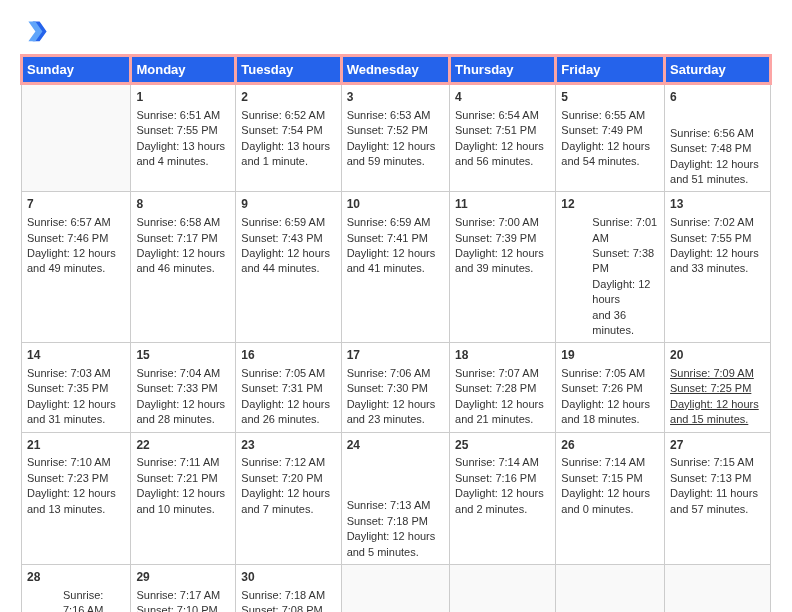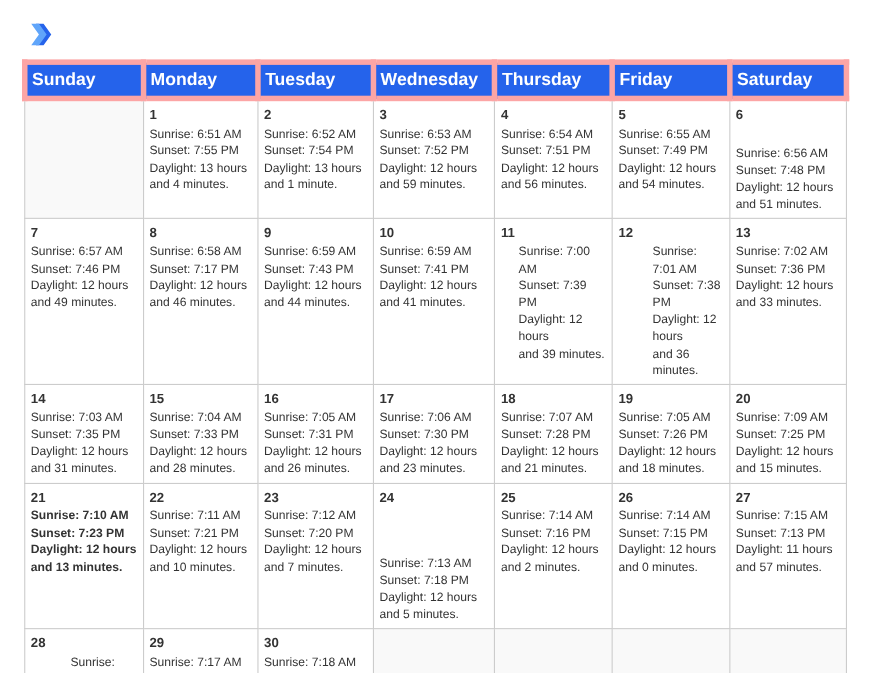--- a/index.html
+++ b/index.html
@@ -64,23 +64,23 @@
       flex: 1;
       border-collapse: collapse;
       width: 100%;
       font-size: 10.5px;
     }
     .calendar thead tr th {
       background: #2563eb;
       color: #fff;
       padding: 5px 4px;
       text-align: left;
-      font-size: 16px;
-      font-weight: bold;
-      border: 5px solid #fca5a5;
+      font-size: 13px;
+      font-weight: bold;
+      border: 3px solid #fca5a5;
     }
     .calendar tbody tr td {
       border: 1px solid #ccc;
       vertical-align: top;
       padding: 4px 5px;
       width: 113px;
       height: 82px;
       color: #333;
       font-size: 10px;
       line-height: 1.4;
@@ -203,36 +203,36 @@
           </td>
           <td>
             <span class="day-number">10</span>
             <div class="day-info" style="white-space: pre-line;">Sunrise: 6:59 AM
 Sunset: 7:41 PM
 Daylight: 12 hours
 and 41 minutes.</div>
           </td>
           <td>
             <span class="day-number">11</span>
-            <div class="day-info" style="white-space: pre-line; margin-left: 16px;">Sunrise: 7:00 AM
+            <div class="day-info" style="white-space: pre-line;">Sunrise: 7:00 AM
 Sunset: 7:39 PM
 Daylight: 12 hours
 and 39 minutes.</div>
           </td>
           <td>
             <span class="day-number">12</span>
             <div class="day-info" style="white-space: pre-line; margin-left: 31px;">Sunrise: 7:01 AM
 Sunset: 7:38 PM
 Daylight: 12 hours
 and 36 minutes.</div>
           </td>
           <td>
             <span class="day-number">13</span>
             <div class="day-info" style="white-space: pre-line;">Sunrise: 7:02 AM
-Sunset: 7:36 PM
+Sunset: 7:55 PM
 Daylight: 12 hours
 and 33 minutes.</div>
           </td>
         </tr>
         <tr>
           <td>
             <span class="day-number">14</span>
             <div class="day-info" style="white-space: pre-line;">Sunrise: 7:03 AM
 Sunset: 7:35 PM
 Daylight: 12 hours
@@ -268,30 +268,30 @@
           </td>
           <td>
             <span class="day-number">19</span>
             <div class="day-info" style="white-space: pre-line;">Sunrise: 7:05 AM
 Sunset: 7:26 PM
 Daylight: 12 hours
 and 18 minutes.</div>
           </td>
           <td>
             <span class="day-number">20</span>
-            <div class="day-info" style="white-space: pre-line;">Sunrise: 7:09 AM
+            <div class="day-info" style="white-space: pre-line; text-decoration: underline;">Sunrise: 7:09 AM
 Sunset: 7:25 PM
 Daylight: 12 hours
 and 15 minutes.</div>
           </td>
         </tr>
         <tr>
           <td>
             <span class="day-number">21</span>
-            <div class="day-info" style="white-space: pre-line; font-weight: bold;">Sunrise: 7:10 AM
+            <div class="day-info" style="white-space: pre-line;">Sunrise: 7:10 AM
 Sunset: 7:23 PM
 Daylight: 12 hours
 and 13 minutes.</div>
           </td>
           <td>
             <span class="day-number">22</span>
             <div class="day-info" style="white-space: pre-line;">Sunrise: 7:11 AM
 Sunset: 7:21 PM
 Daylight: 12 hours
 and 10 minutes.</div>

